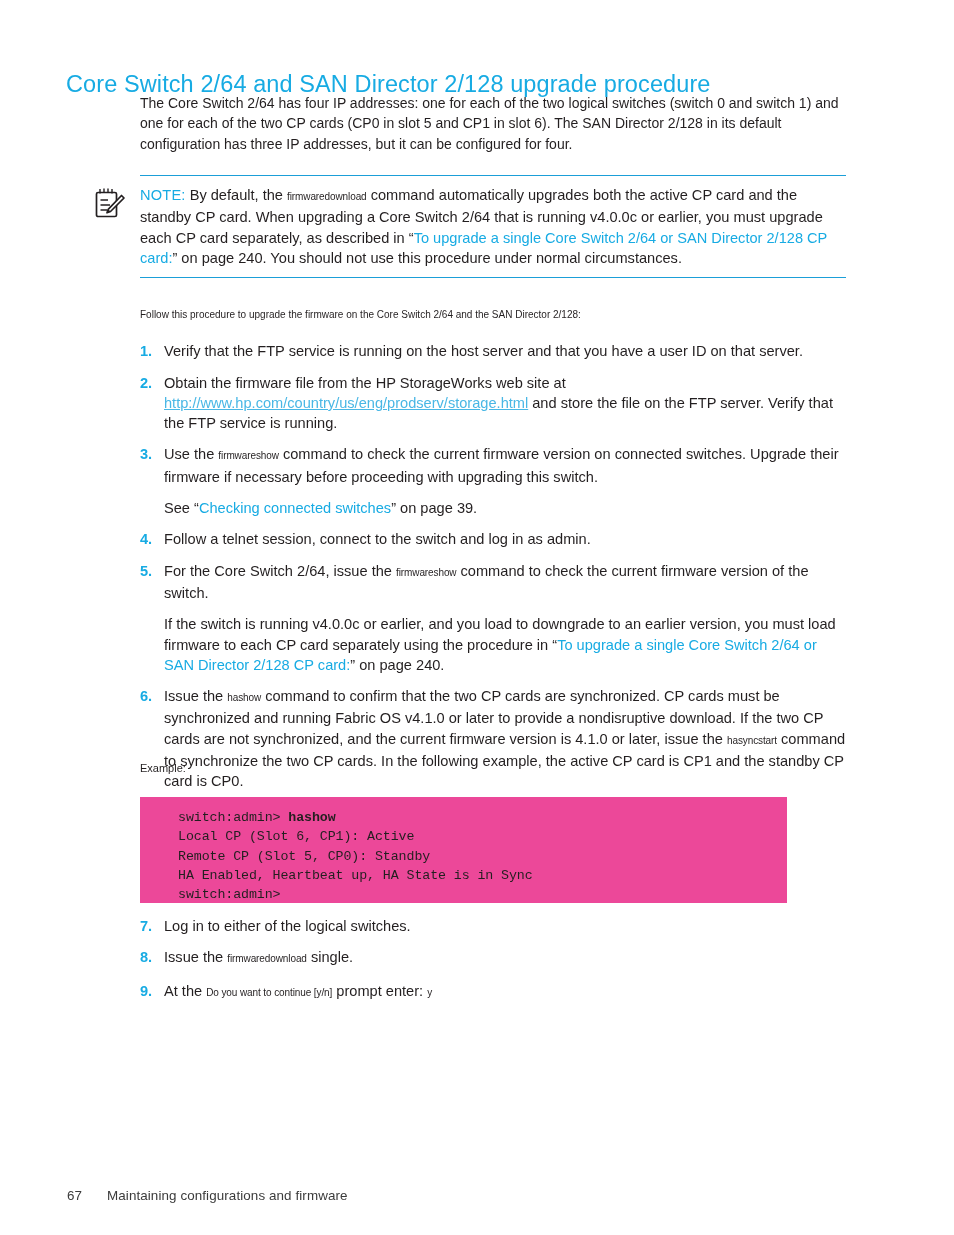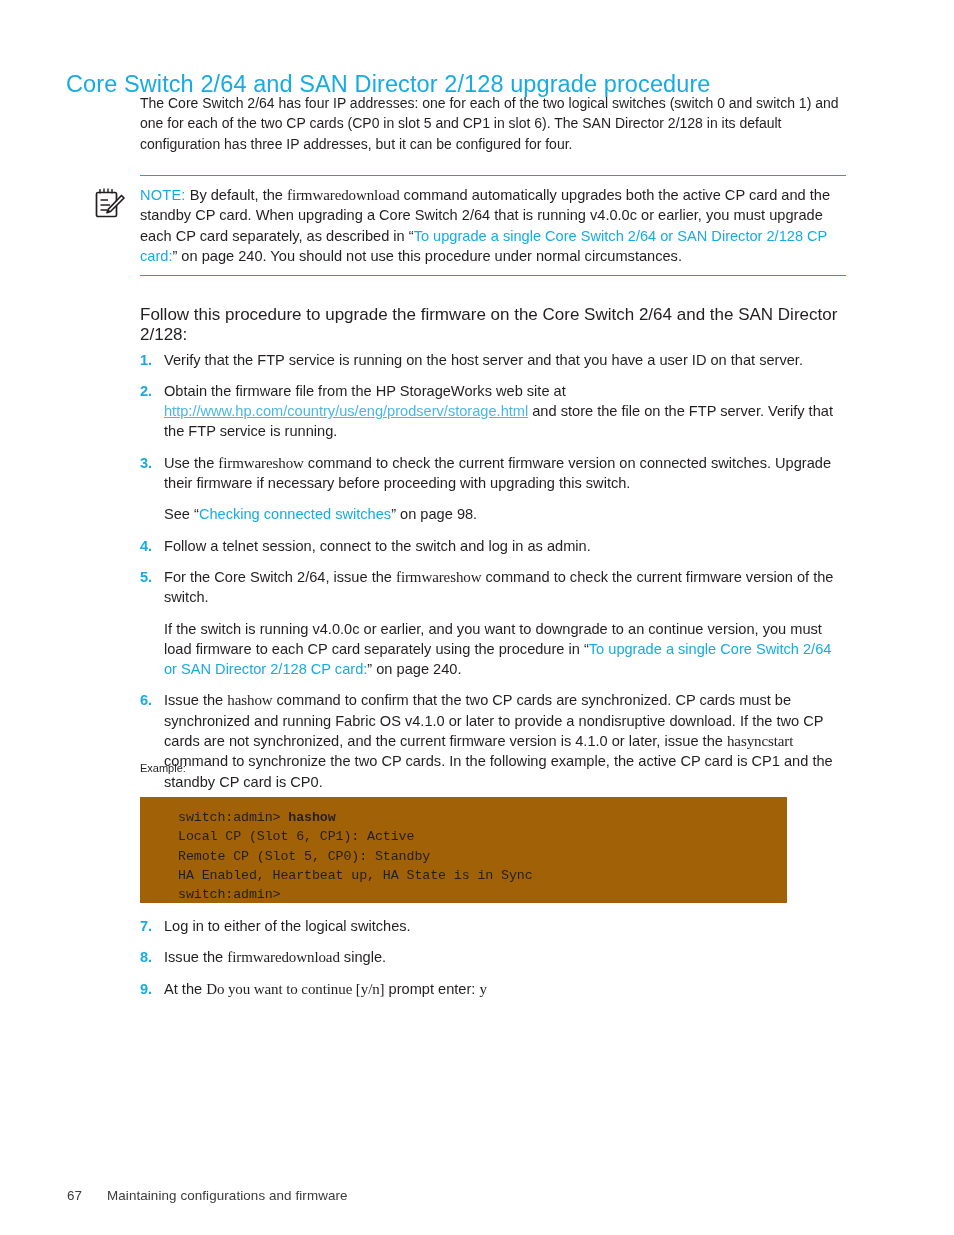--- a/index.html
+++ b/index.html
@@ -49,22 +49,22 @@
     font-size: 14px;
     line-height: 20.3px;
     color: #231f20;
   }
 
   .intro {
     margin-bottom: 0;
   }
 
   code, .mono {
-    font-family: Liberation Serif, serif;
-    font-size: 15px;
+    font-family: Liberation Sans, sans-serif;
+    font-size: 10px;
     letter-spacing: -0.1px;
   }
 
   a.doclink, .xref {
     color: #17abe3;
     text-decoration: none;
   }
   a.urllink {
     color: #49b7e5;
     margin-top: 48px;
@@ -108,23 +108,23 @@
   }
 
   
   .steps {
     position: absolute;
     left: 140px;
     top: 297px;
     width: 706px;
   }
   .lead-in {
-    font-size: 17px;
-    line-height: 20.3px;
-    margin-bottom: 4px;
+    font-size: 10px;
+    line-height: 20.3px;
+    margin-bottom: 16px;
   }
   .step {
     position: relative;
     padding-left: 24px;
     margin-bottom: 11px;
     font-size: 14.6px;
     line-height: 20.3px;
   }
   .step .num {
     position: absolute;
@@ -140,21 +140,21 @@
     margin-top: 11px;
   }
 
   
   .codeblock {
     position: absolute;
     left: 140px;
     top: 789px;
     width: 647px;
     height: 106px;
-    background: #a16207;
+    background: #ec4899;
     box-sizing: border-box;
     padding: 11px 0 0 38px;
   }
   .codeblock .line {
     font-family: "Liberation Mono", "DejaVu Sans Mono", monospace;
     font-size: 13.3px;
     line-height: 19.3px;
     color: #231f20;
     white-space: pre;
     letter-spacing: -0.1px;
@@ -238,34 +238,34 @@
 
     <div class="step">
       <span class="num">2.</span>
       <span>Obtain the firmware file from the HP StorageWorks web site at </span><a class="urllink" href="#">http://www.hp.com/country/us/eng/prodserv/storage.html</a><span> and store the file on the FTP server. Verify that the FTP service is running.</span>
     </div>
 
     <div class="step">
       <span class="num">3.</span>
       <span>Use the </span><code class="mono">firmwareshow</code><span> command to check the current firmware version on connected switches. Upgrade their firmware if necessary before proceeding with upgrading this switch.</span>
       <div class="sub">
-        <span>See “</span><a class="doclink" href="#">Checking connected switches</a><span>” on page 98.</span>
+        <span>See “</span><a class="doclink" href="#">Checking connected switches</a><span>” on page 39.</span>
       </div>
     </div>
 
     <div class="step">
       <span class="num">4.</span>
       <span>Follow a telnet session, connect to the switch and log in as admin.</span>
     </div>
 
     <div class="step">
       <span class="num">5.</span>
       <span>For the Core Switch 2/64, issue the </span><code class="mono">firmwareshow</code><span> command to check the current firmware version of the switch.</span>
       <div class="sub">
-        <span>If the switch is running v4.0.0c or earlier, and you want to downgrade to an continue version, you must load firmware to each CP card separately using the procedure in “</span><a class="doclink" href="#">To upgrade a single Core Switch 2/64 or SAN Director 2/128 CP card:</a><span>” on page 240.</span>
+        <span>If the switch is running v4.0.0c or earlier, and you load to downgrade to an earlier version, you must load firmware to each CP card separately using the procedure in “</span><a class="doclink" href="#">To upgrade a single Core Switch 2/64 or SAN Director 2/128 CP card:</a><span>” on page 240.</span>
       </div>
     </div>
 
     <div class="step">
       <span class="num">6.</span>
       <span>Issue the </span><code class="mono">hashow</code><span> command to confirm that the two CP cards are synchronized. CP cards must be synchronized and running Fabric OS v4.1.0 or later to provide a nondisruptive download. If the two CP cards are not synchronized, and the current firmware version is 4.1.0 or later, issue the </span><code class="mono">hasyncstart</code><span> command to synchronize the two CP cards. In the following example, the active CP card is CP1 and the standby CP card is CP0.</span>
     </div>
   </div>
 
   <p class="example-label">Example:</p>

